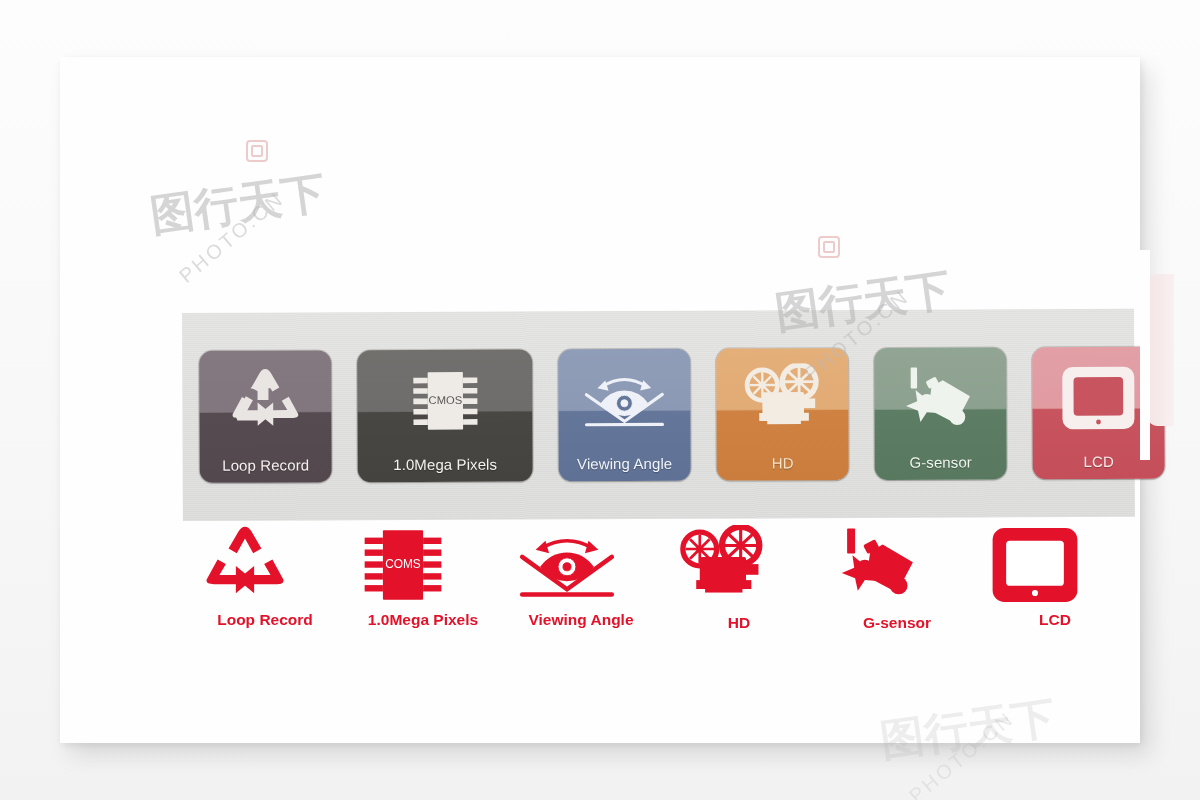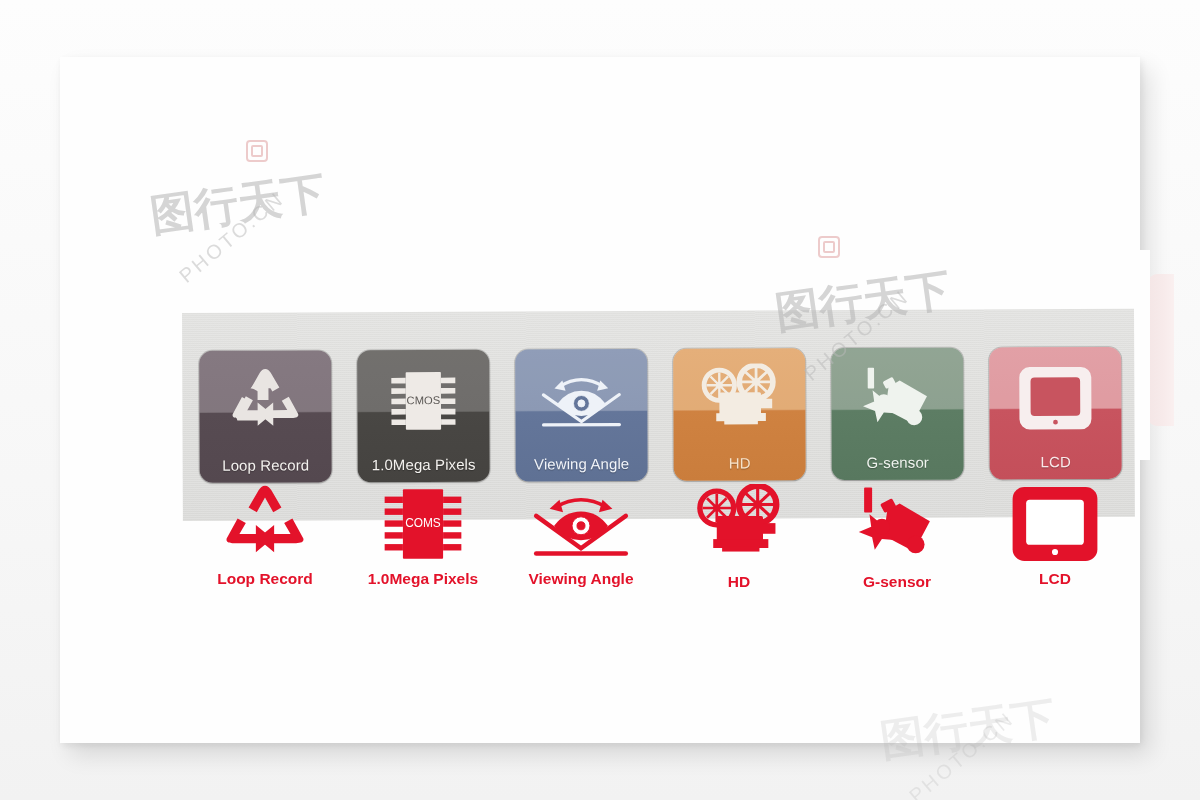--- a/index.html
+++ b/index.html
@@ -76,42 +76,42 @@
     text-shadow:0 1px 1px rgba(0,0,0,.28);
     white-space:nowrap;
   }
   .tile .tileArt{
     position:absolute;left:0;right:0;top:8px;height:86px;
     display:flex;align-items:center;justify-content:center;
   }
   .tile svg{display:block;}
 
   .t-loop{background:linear-gradient(180deg,#6e6069 0%,#6b5d66 46%,#574b52 47%,#54484f 100%);}
-  .t-cmos{background:linear-gradient(180deg,#575552 0%,#54524f 46%,#494744 47%,#454340 100%);}
+  .t-cmos{background:linear-gradient(180deg,#575552 0%,#54524f 46%,#494744 47%,#454340 100%);padding-left:43px;}
   .t-view{background:linear-gradient(180deg,#7b8bab 0%,#7786a6 46%,#64769a 47%,#5f7194 100%);}
   .t-hd  {background:linear-gradient(180deg,#e0a061 0%,#dd9c5c 46%,#cf8241 47%,#ca7d3c 100%);}
   .t-gs  {background:linear-gradient(180deg,#7d9480 0%,#78907b 46%,#5d7d64 47%,#58785f 100%);}
   .t-lcd {background:linear-gradient(180deg,#dd8e95 0%,#da8990 46%,#c8545f 47%,#c44f5a 100%);}
 
   .t-hd .tileLabel{color:#f6e2c9;}
   .t-lcd .tileLabel{color:#fae9ea;}
   .t-gs .tileLabel{color:#f0f4ef;}
   .t-view .tileLabel{color:#f2f5fa;}
 
   
   #redrow{
     position:absolute;left:122px;top:484px;width:952px;height:130px;
     display:flex;align-items:flex-start;justify-content:flex-start;
     padding-left:17px;box-sizing:border-box;gap:26px;
   }
   .redcell{
     width:132px;flex:0 0 auto;position:relative;height:130px;
   }
   .redart{
-    height:80px;display:flex;align-items:center;justify-content:center;
+    height:80px;display:flex;align-items:center;margin-top:41px;
   }
   .redlabel{
     text-align:center;font-size:15.5px;font-weight:bold;
     color:#e3122a;white-space:nowrap;margin-top:6px;
   }
   .redcell.lower .redlabel{margin-top:9px;}
 
   
   .wm{
     position:absolute;pointer-events:none;

